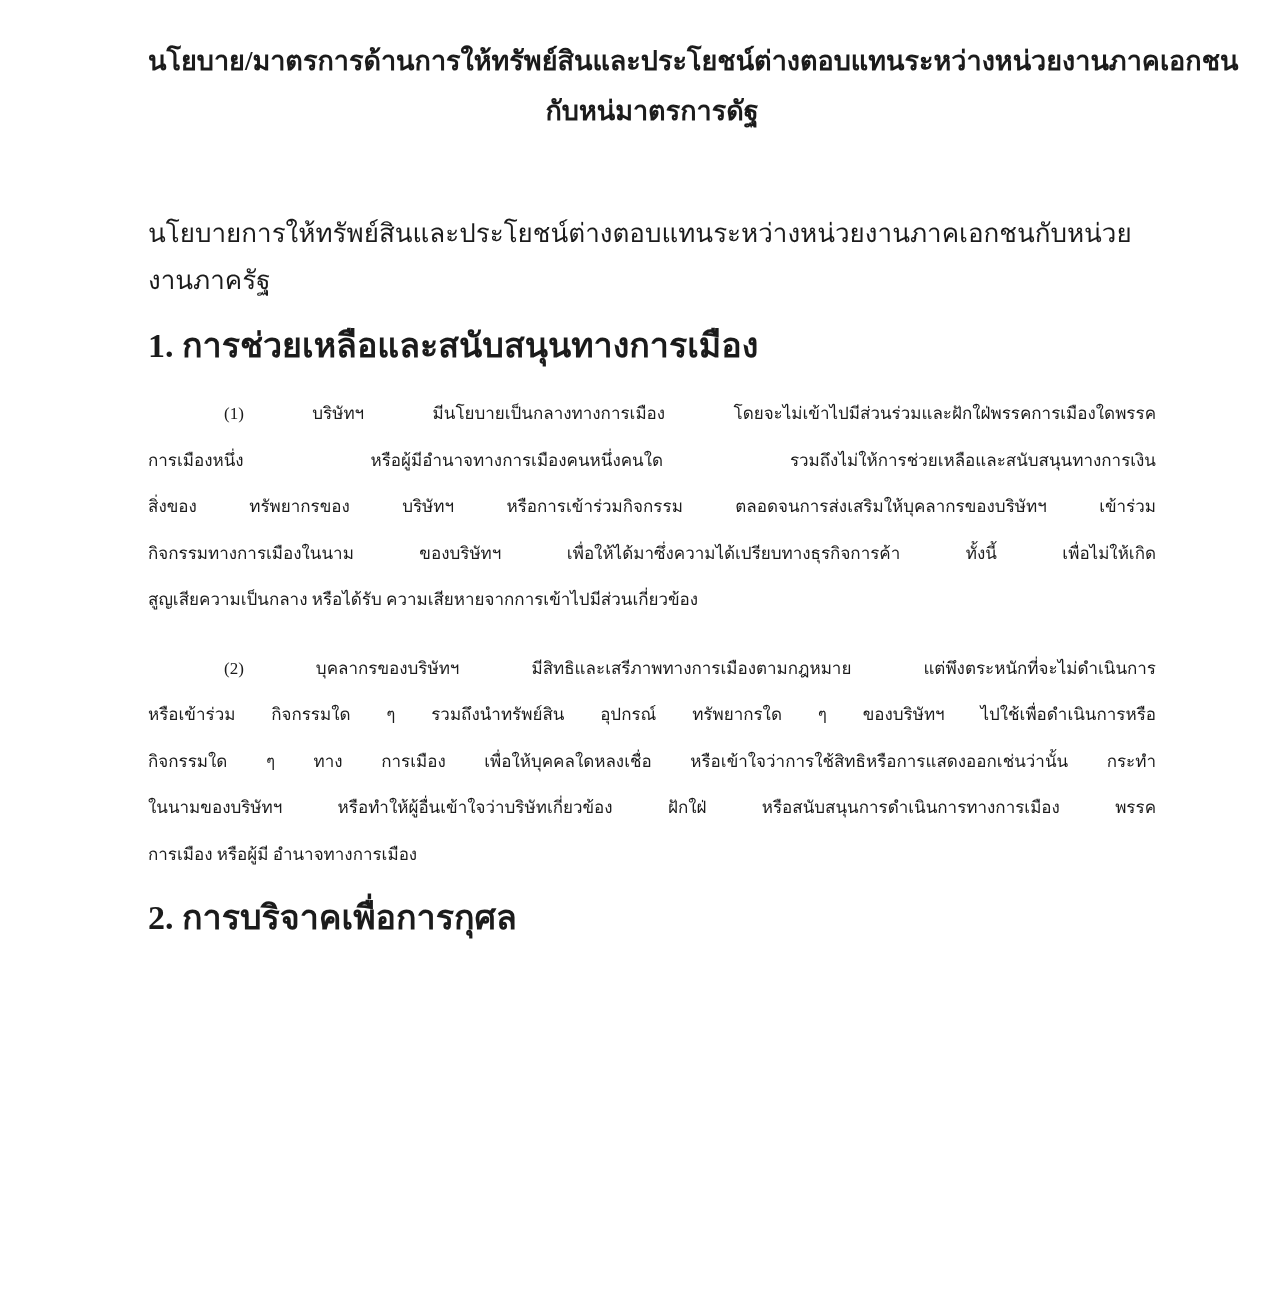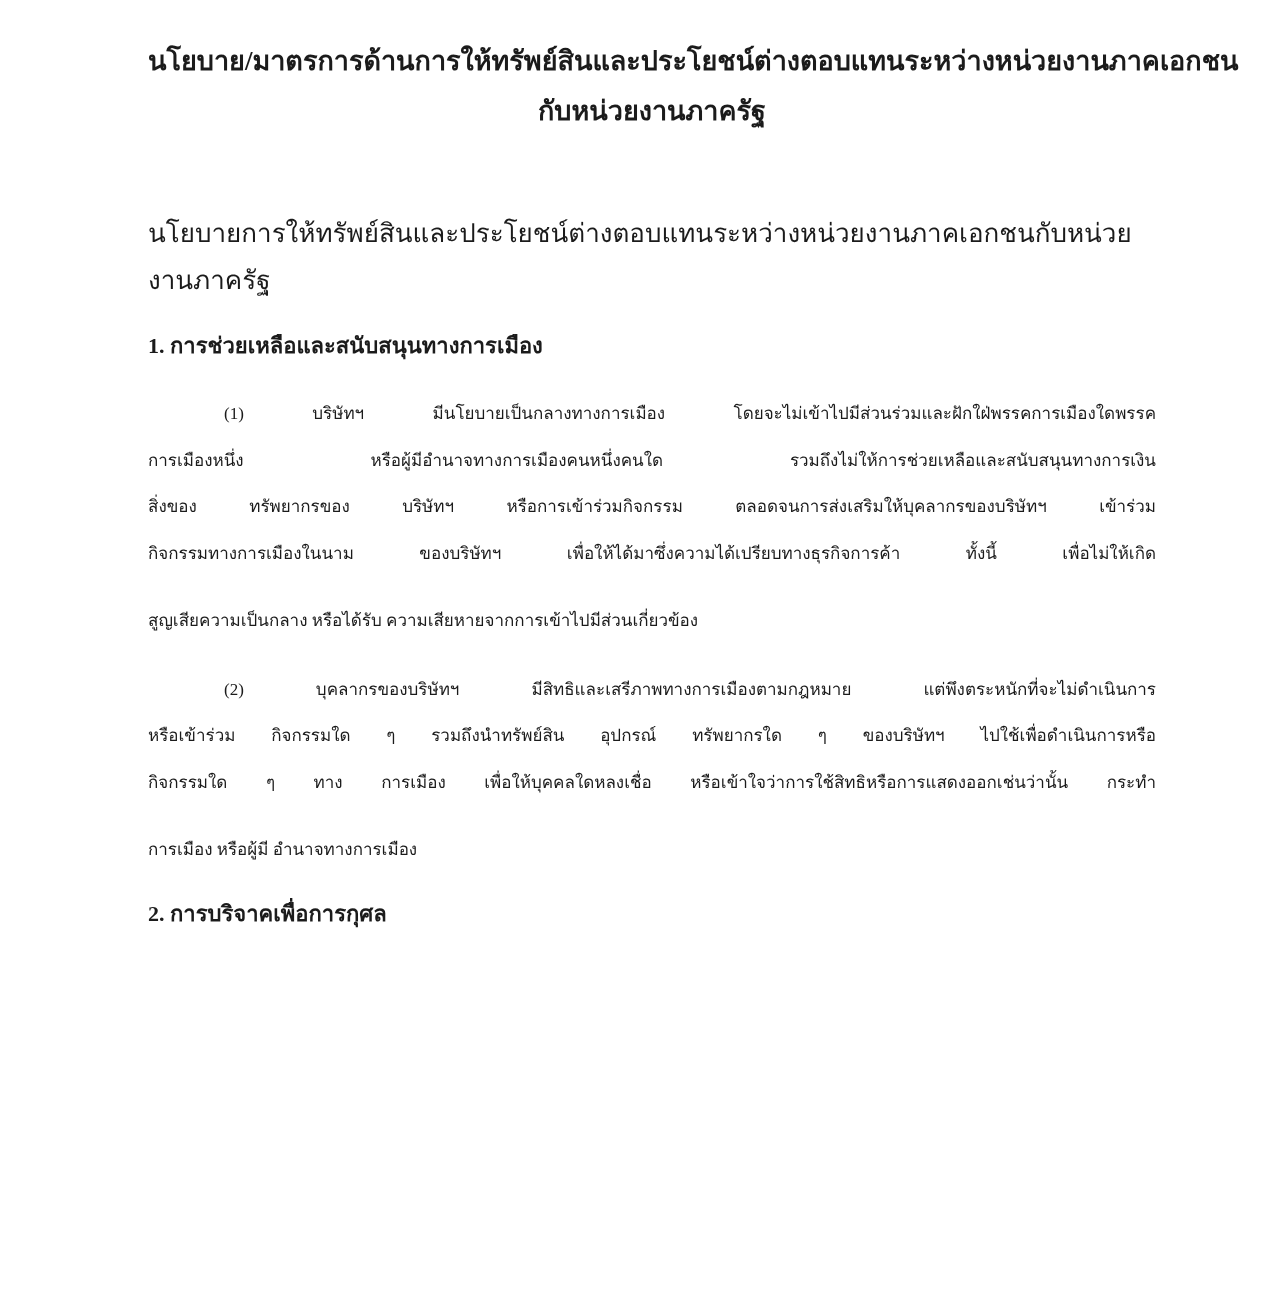--- a/index.html
+++ b/index.html
@@ -26,58 +26,59 @@
     white-space: nowrap;
   }
   .intro {
     margin-top: 76px;
     font-size: 26px;
     line-height: 47px;
     font-family: Liberation Mono, monospace;
   }
   .section-heading {
     margin: 16px 0 0 0;
-    font-size: 22px;
+    font-size: 34px;
     font-weight: bold;
     line-height: 47px;
   }
   .para { margin-top: 22px; }
   .line {
     font-size: 17px;
     line-height: 46.5px;
     text-align: justify;
     text-align-last: justify;
   }
   .line.indent { text-indent: 76px; }
-  .line.last { text-align-last: left; margin-top: 21px; }
+  .line.last { text-align-last: left; }
 </style>
 </head>
 <body>
 
 <div class="page">
 
   <header class="doc-title">
     <div class="title-line">นโยบาย/มาตรการด้านการให้ทรัพย์สินและประโยชน์ต่างตอบแทนระหว่างหน่วยงานภาคเอกชน</div>
-    <div class="title-line">กับหน่วยงานภาครัฐ</div>
+    <div class="title-line">กับหน่มาตรการดัฐ</div>
   </header>
 
   <div class="intro">นโยบายการให้ทรัพย์สินและประโยชน์ต่างตอบแทนระหว่างหน่วยงานภาคเอกชนกับหน่วยงานภาครัฐ</div>
 
   <h2 class="section-heading">1. การช่วยเหลือและสนับสนุนทางการเมือง</h2>
 
   <div class="para">
     <div class="line indent">(1) บริษัทฯ มีนโยบายเป็นกลางทางการเมือง โดยจะไม่เข้าไปมีส่วนร่วมและฝักใฝ่พรรคการเมืองใดพรรค</div>
     <div class="line">การเมืองหนึ่ง หรือผู้มีอำนาจทางการเมืองคนหนึ่งคนใด รวมถึงไม่ให้การช่วยเหลือและสนับสนุนทางการเงิน</div>
     <div class="line">สิ่งของ ทรัพยากรของ บริษัทฯ หรือการเข้าร่วมกิจกรรม ตลอดจนการส่งเสริมให้บุคลากรของบริษัทฯ เข้าร่วม</div>
     <div class="line">กิจกรรมทางการเมืองในนาม ของบริษัทฯ เพื่อให้ได้มาซึ่งความได้เปรียบทางธุรกิจการค้า ทั้งนี้ เพื่อไม่ให้เกิด</div>
     <div class="line last">สูญเสียความเป็นกลาง หรือได้รับ ความเสียหายจากการเข้าไปมีส่วนเกี่ยวข้อง</div>
   </div>
 
   <div class="para">
     <div class="line indent">(2) บุคลากรของบริษัทฯ มีสิทธิและเสรีภาพทางการเมืองตามกฎหมาย แต่พึงตระหนักที่จะไม่ดำเนินการ</div>
     <div class="line">หรือเข้าร่วม กิจกรรมใด ๆ รวมถึงนำทรัพย์สิน อุปกรณ์ ทรัพยากรใด ๆ ของบริษัทฯ ไปใช้เพื่อดำเนินการหรือ</div>
     <div class="line">กิจกรรมใด ๆ ทาง การเมือง เพื่อให้บุคคลใดหลงเชื่อ หรือเข้าใจว่าการใช้สิทธิหรือการแสดงออกเช่นว่านั้น กระทำ</div>
+    <div class="line">ในนามของบริษัทฯ หรือทำให้ผู้อื่นเข้าใจว่าบริษัทเกี่ยวข้อง ฝักใฝ่ หรือสนับสนุนการดำเนินการทางการเมือง พรรค</div>
     <div class="line last">การเมือง หรือผู้มี อำนาจทางการเมือง</div>
   </div>
 
   <h2 class="section-heading">2. การบริจาคเพื่อการกุศล</h2>
 
 </div>
 
 </body></html>

